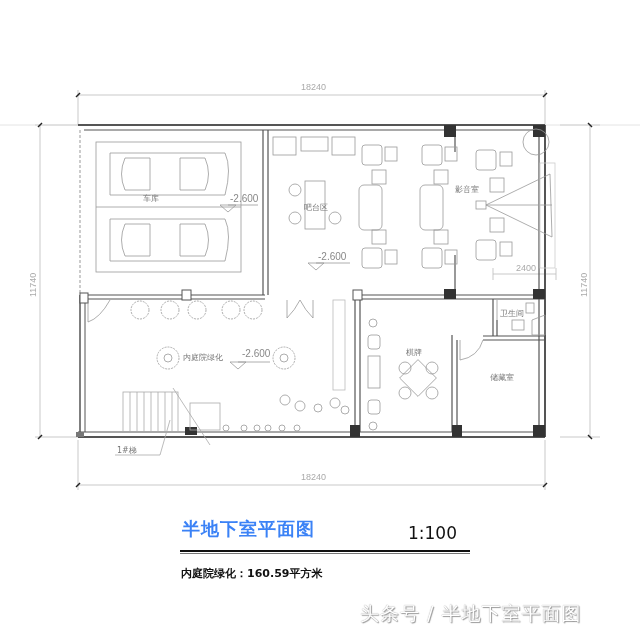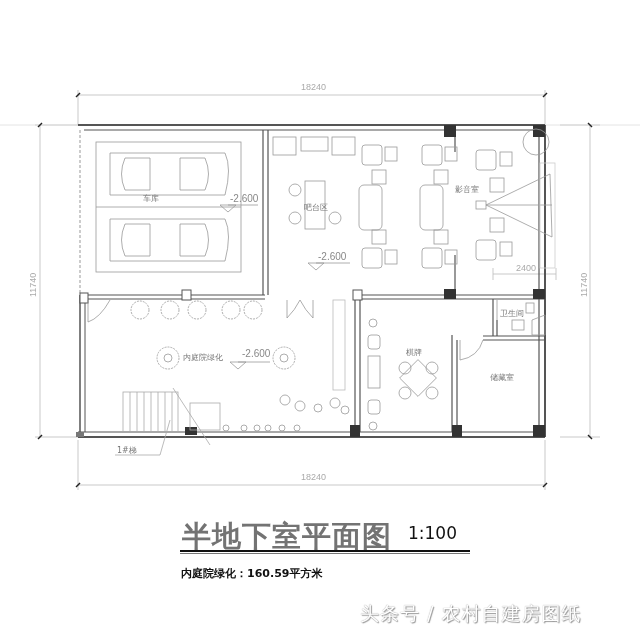--- a/index.html
+++ b/index.html
@@ -1,21 +1,21 @@
 <!DOCTYPE html>
 <html><head>
 <meta charset="utf-8">
 <style>
   html,body{margin:0;padding:0;background:#fff;}
   body{width:640px;height:640px;position:relative;overflow:hidden;font-family:"DejaVu Sans",sans-serif;}
   #plan{position:absolute;left:0;top:0;width:640px;height:640px;}
   .dimtext{font-family:"Liberation Sans",sans-serif;font-size:9px;fill:#aaa;}
   .roomtext{font-family:"DejaVu Sans",sans-serif;font-size:8px;fill:#777;}
   .lvltext{font-family:"Liberation Sans",sans-serif;font-size:10px;fill:#888;}
-  .title{position:absolute;left:182px;top:517px;font-family:Liberation Sans, sans-serif;font-weight:bold;font-size:29px;color:#737373;letter-spacing:1px;white-space:nowrap;}
+  .title{position:absolute;left:182px;top:517px;font-family:Liberation Sans, sans-serif;font-weight:bold;font-size:18px;color:#3b82f6;letter-spacing:1px;white-space:nowrap;}
   .scale{position:absolute;left:408px;top:523px;font-family:"DejaVu Sans",sans-serif;font-size:17px;color:#111;white-space:nowrap;}
   .title-line{position:absolute;left:180px;top:550px;width:290px;height:2px;background:#111;}
   .title-line2{position:absolute;left:180px;top:553px;width:290px;height:1px;background:#777;}
   .area{position:absolute;left:181px;top:566px;font-family:"DejaVu Sans",sans-serif;font-weight:bold;font-size:11px;color:#111;white-space:nowrap;}
   .watermark{position:absolute;left:360px;top:601px;font-family:"DejaVu Sans",sans-serif;font-size:19px;color:#fff;text-shadow:0 0 1px #888,1px 1px 1px #999;white-space:nowrap;letter-spacing:1px;}
 </style>
 </head>
 <body>
 
 <svg id="plan" viewBox="0 0 640 640" xmlns="http://www.w3.org/2000/svg">
@@ -234,13 +234,13 @@
   </g>
   <text class="roomtext" x="500" y="316">卫生间</text>
   <text class="roomtext" x="490" y="380">储藏室</text>
 </svg>
 
 <div class="title">半地下室平面图</div>
 <div class="scale">1:100</div>
 <div class="title-line"></div>
 <div class="title-line2"></div>
 <div class="area">内庭院绿化：160.59平方米</div>
-<div class="watermark">头条号 / 农村自建房图纸</div>
+<div class="watermark">头条号 / 半地下室平面图</div>
 
 </body></html>

